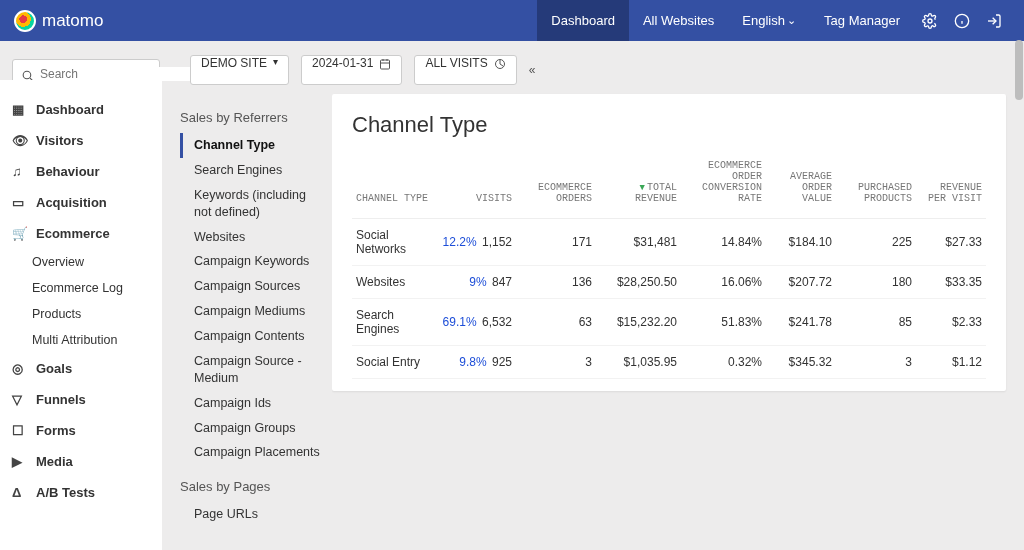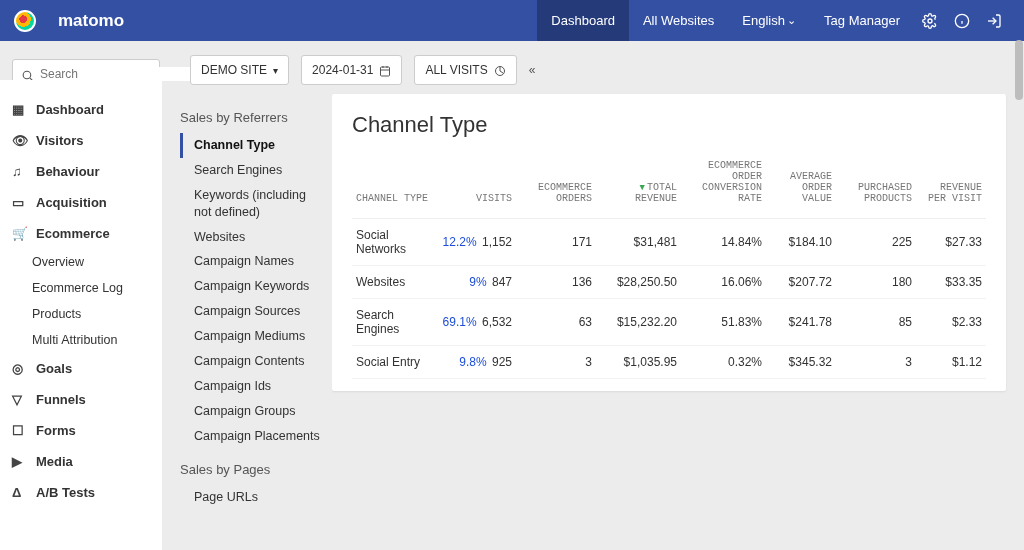--- a/index.html
+++ b/index.html
@@ -1,28 +1,28 @@
 <!DOCTYPE html>
 <html><head>
 <meta charset="utf-8">
 <style>
   * { box-sizing: border-box; margin: 0; padding: 0; }
   body { font-family: Arial, Helvetica, sans-serif; font-size: 13px; color: #333; background: #edecec; width: 1024px; height: 550px; overflow: hidden; position: relative; }
   .topbar { height: 41px; background: #3450a3; color: #fff; display: flex; align-items: center; padding: 0 14px; }
-  .logo { display: flex; align-items: center; gap: 22px; font-weight: bold; font-size: 17px; }
+  .logo { display: flex; align-items: center; gap: 6px; font-weight: normal; font-size: 17px; }
   .logo-mark { width: 22px; height: 22px; border-radius: 50%; background: radial-gradient(circle at 40% 40%, #e63946 0 25%, #ffb703 0 50%, #06d6a0 0 75%, #118ab2 0 100%); border: 2px solid #fff; }
   .top-spacer { flex: 1; }
   .top-item { padding: 0 14px; height: 41px; display: flex; align-items: center; font-size: 13px; cursor: pointer; }
   .top-item.active { background: #253a79; }
   .top-icon { font-size: 16px; padding: 0 8px; }
 
   .toolbar { display: flex; align-items: center; padding: 10px 12px; gap: 12px; }
   .searchbox { width: 148px; height: 30px; background: #fff; border: 1px solid #ccc; border-radius: 3px; display: flex; align-items: center; padding: 0 8px; gap: 6px; margin-top: 8px; }
   .searchbox input { border: none; outline: none; font-size: 12px; flex: 1; }
-  .tb-pill { height: 30px; background: #fff; border: 1px solid #ccc; border-radius: 3px; display: inline-flex; align-items: center; padding: 0 10px; gap: 6px; font-size: 12px; color: #333; cursor: pointer; }
+  .tb-pill { height: 30px; background: #fff; border: 1px solid #ccc; border-radius: 3px; display: inline-flex; align-items: flex-start; padding: 0 10px; gap: 6px; font-size: 12px; color: #333; cursor: pointer; }
   .tb-gap { width: 6px; }
 
   .layout { display: flex; position: absolute; top: 80px; bottom: 0; left: 0; right: 0; }
   .sidebar1 { width: 162px; background: #fff; overflow-y: auto; font-size: 13px; }
   .s1-item { display: flex; align-items: center; gap: 10px; padding: 8px 12px; cursor: pointer; }
   .s1-item .icon { width: 14px; font-size: 13px; color: #444; }
   .s1-item.bold { font-weight: bold; }
   .s1-sub { padding: 6px 12px 6px 32px; color: #333; cursor: pointer; font-size: 12.5px; }
   .s1-sub.active { border: 1px solid #aaa; background: #f5f5f5; }
   .s1-group { margin-top: 14px; }
@@ -179,25 +179,25 @@
       </div>
   </div>
 
   <div class="sidebar2">
     <div class="s2-head">Sales by Referrers</div>
     <div id="s2-g1">
         <div class="s2-item active">Channel Type</div>
         <div class="s2-item">Search Engines</div>
         <div class="s2-item">Keywords (including not defined)</div>
         <div class="s2-item">Websites</div>
-        <div class="s2-item">Campaign Names</div>
         <div class="s2-item">Campaign Keywords</div>
         <div class="s2-item">Campaign Sources</div>
         <div class="s2-item">Campaign Mediums</div>
         <div class="s2-item">Campaign Contents</div>
+        <div class="s2-item">Campaign Source - Medium</div>
         <div class="s2-item">Campaign Ids</div>
         <div class="s2-item">Campaign Groups</div>
         <div class="s2-item">Campaign Placements</div>
       </div>
     <div class="s2-head">Sales by Pages</div>
     <div id="s2-g2">
         <div class="s2-item">Page URLs</div>
       </div>
 
   </div>

